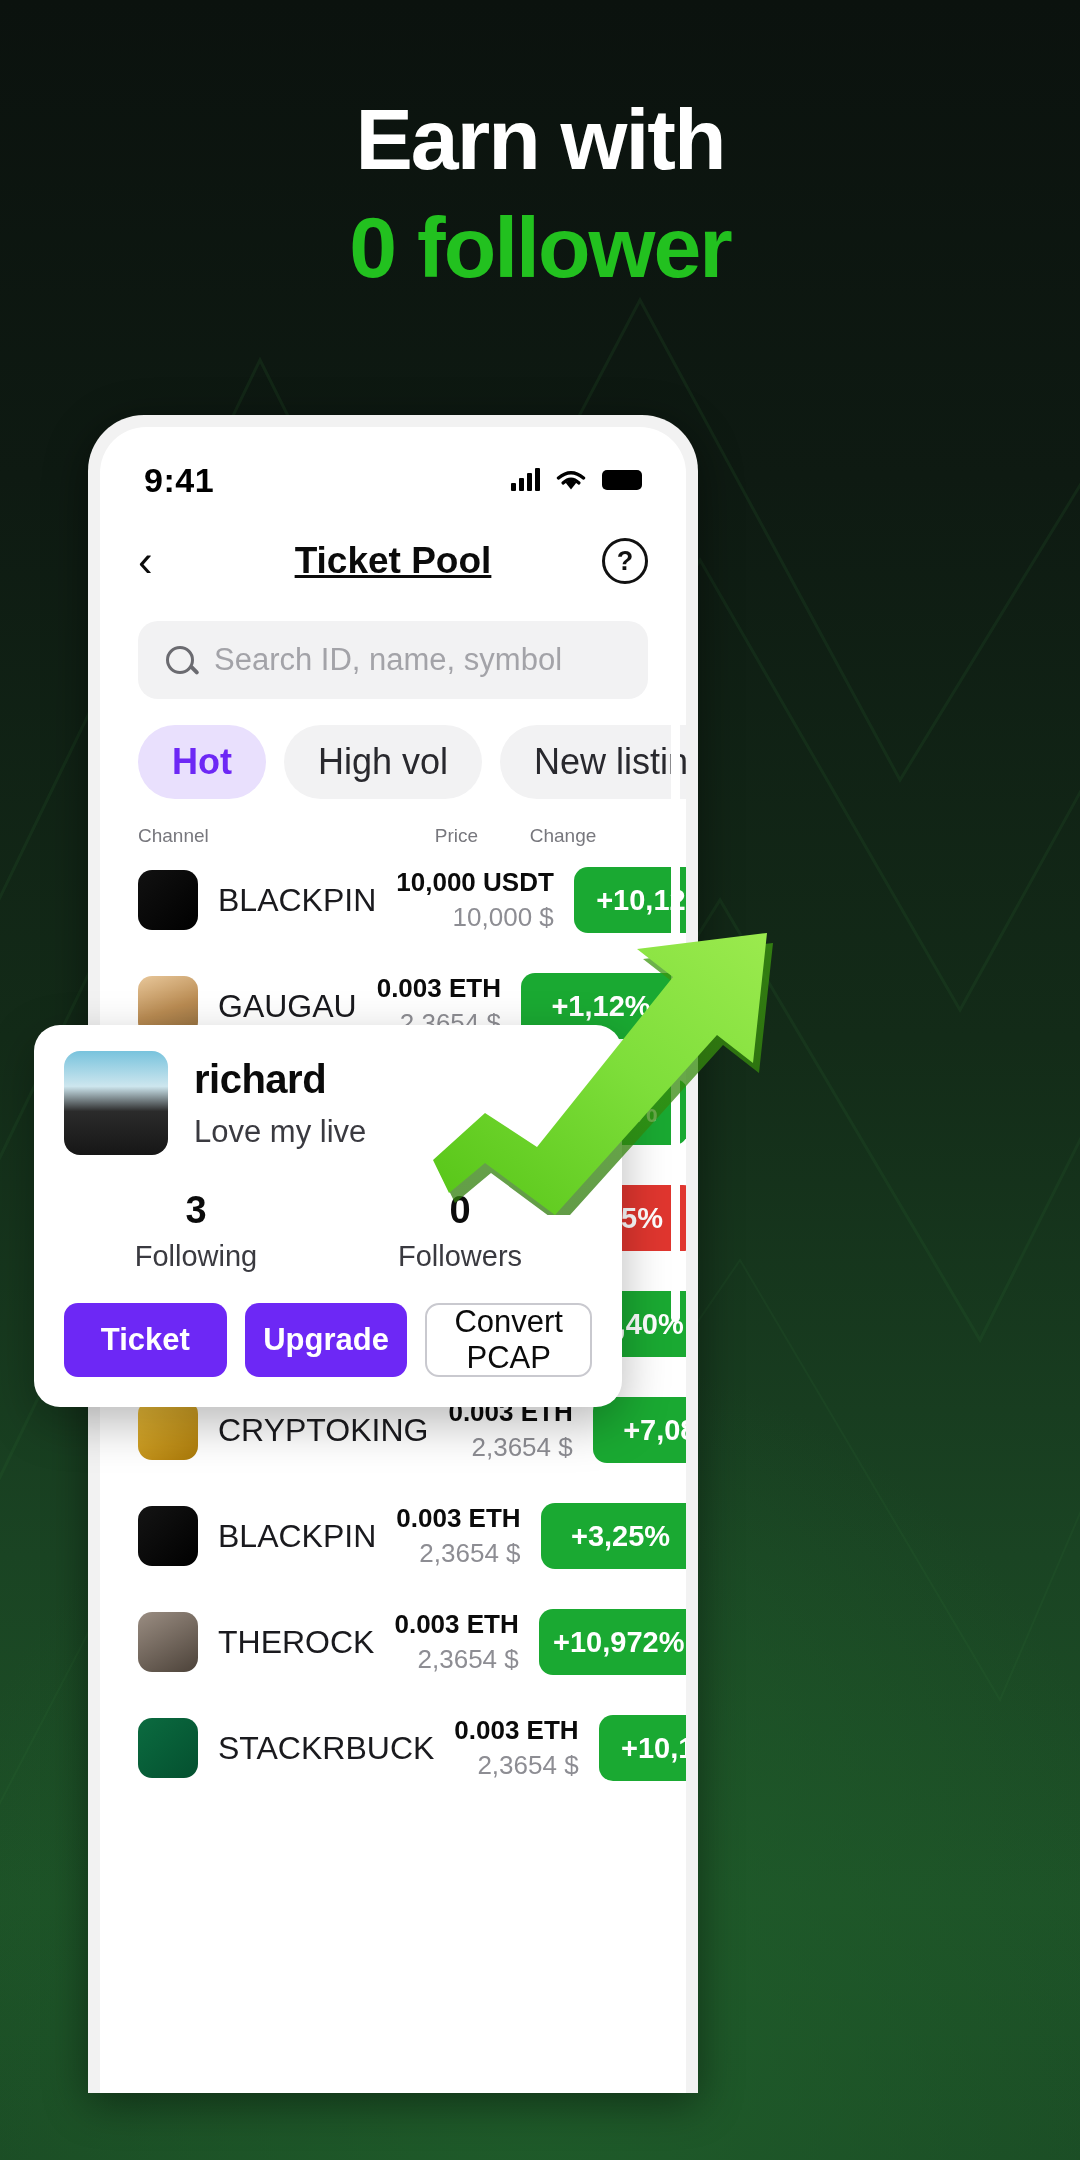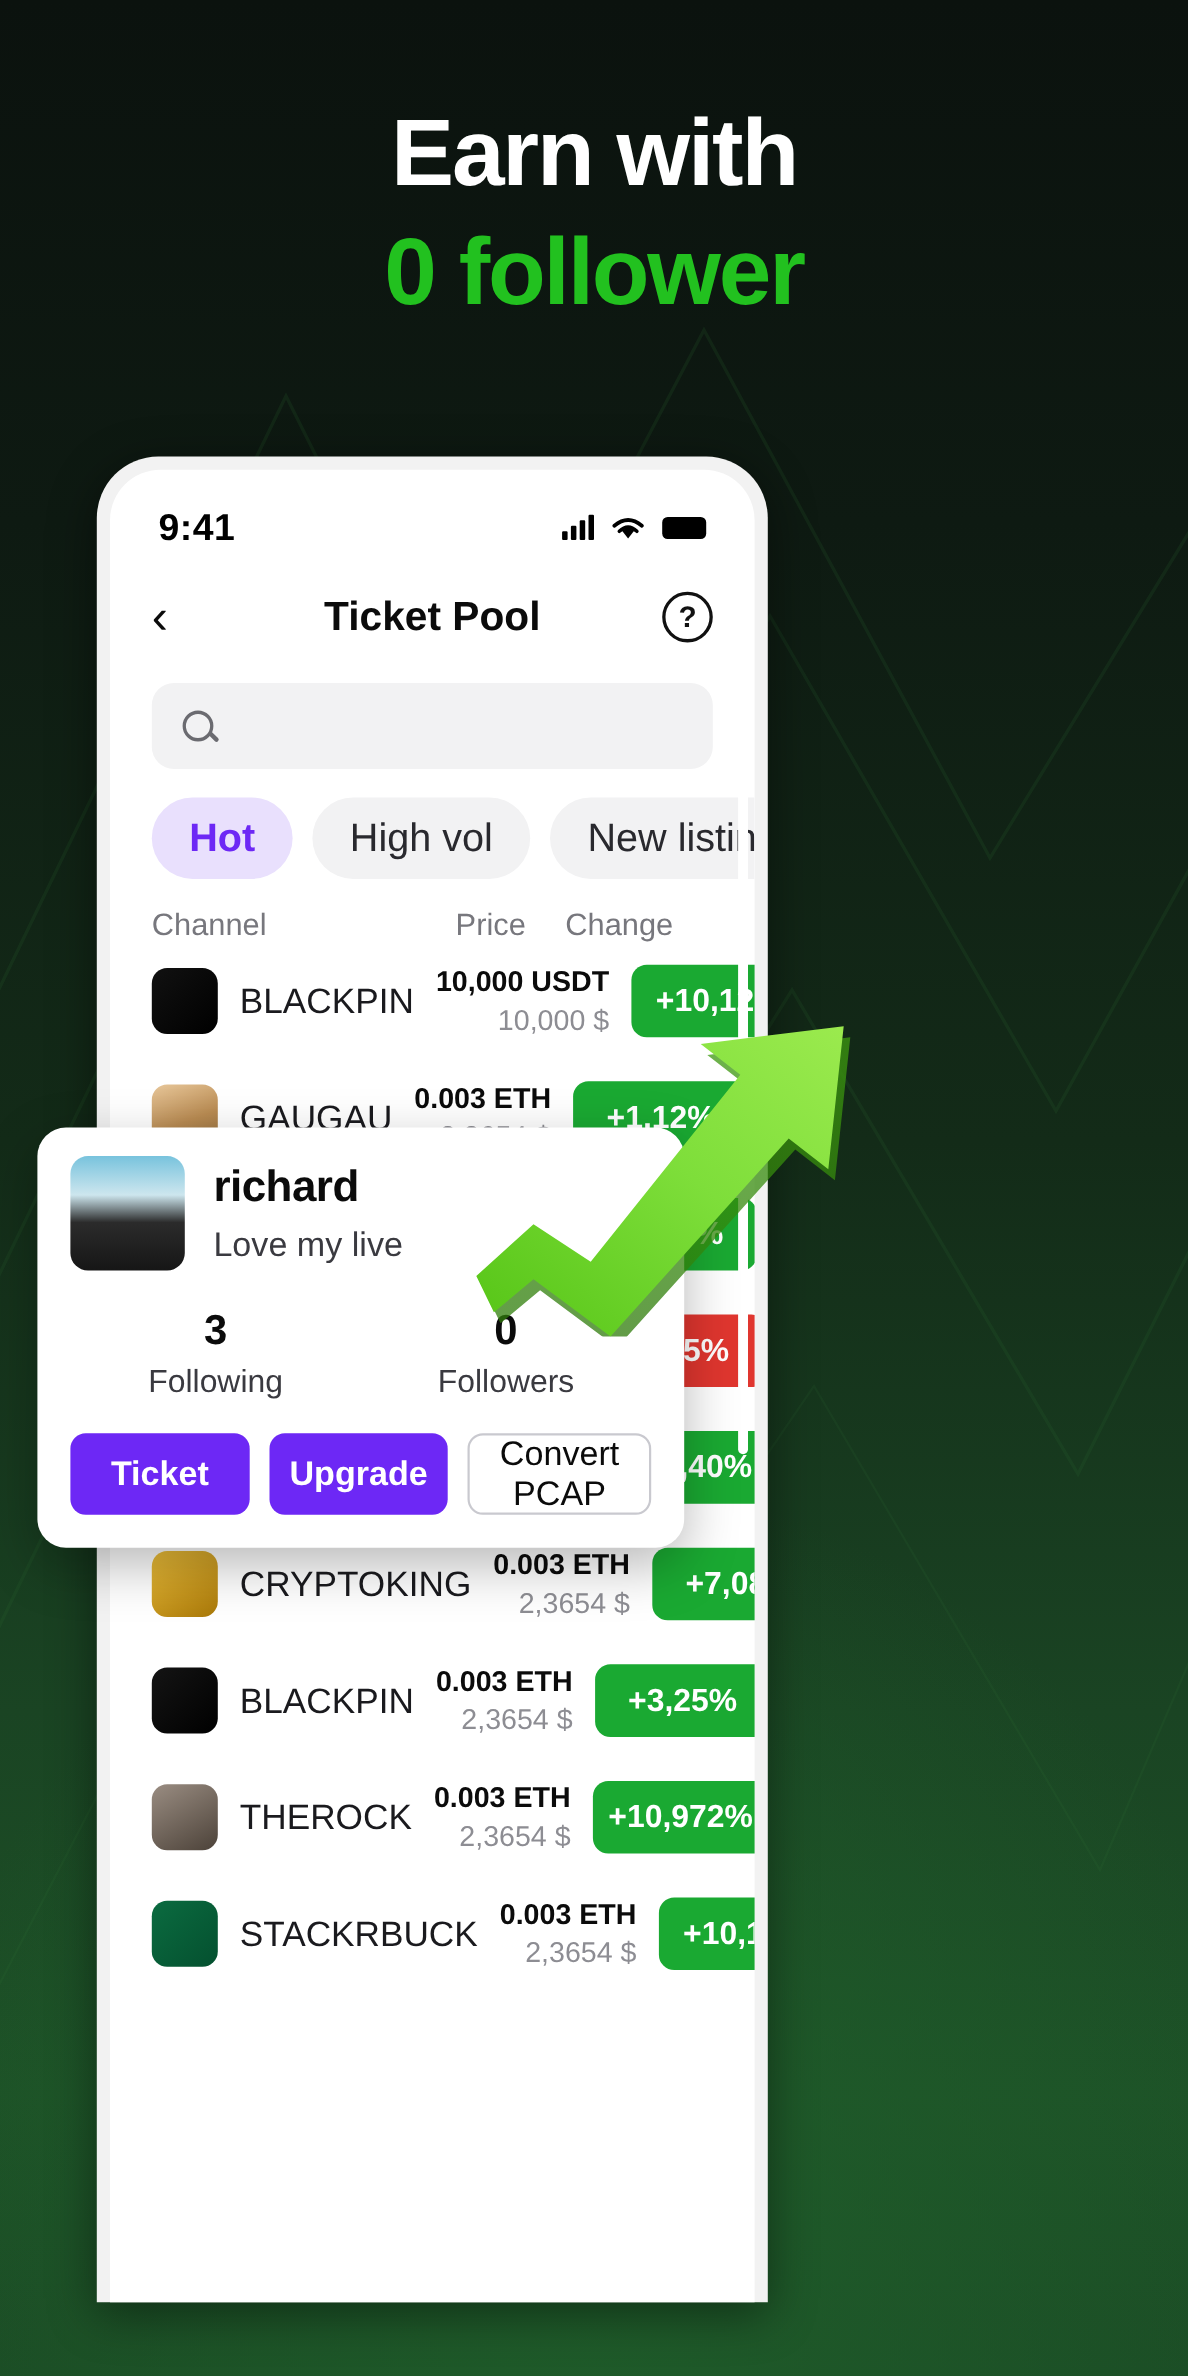--- a/index.html
+++ b/index.html
@@ -70,21 +70,21 @@
   .batt{ width:40px; height:20px; background:#000; border-radius:5px;}
 
   
   #nav-bar{
     height:92px; display:flex; align-items:center;
     padding:0 38px; position:relative;
   }
   #back-btn{ font-size:44px; color:#0b0b0b; line-height:1; font-weight:300; cursor:pointer; }
   #page-title{
     position:absolute; left:0; right:0; text-align:center;
-    font-size:37px; font-weight:bold; color:#0b0b0b; pointer-events:none;
+    font-size:37px; font-weight:bold; color:#0b0b0b; pointer-events:none;text-decoration:underline;
   }
   #help-btn{
     margin-left:auto; width:46px; height:46px; border:3px solid #111;
     border-radius:50%; display:flex; align-items:center; justify-content:center;
     font-size:27px; font-weight:bold; color:#111; cursor:pointer;
   }
 
   
   #search-wrap{ padding:14px 38px 0 38px; }
   #search-box{
@@ -103,21 +103,21 @@
   .pill{
     flex:none; height:74px; border-radius:38px; background:#f2f2f3;
     display:flex; align-items:center; justify-content:center;
     padding:0 34px; font-size:36px; color:#29292e; cursor:pointer;
   }
   .pill.active{ background:#e9e0fd; color:#6d28f5; font-weight:bold; }
 
   
   #tbl-head{
     display:flex; align-items:center;
-    padding:26px 38px 0 38px; font-size:28px; color:#77777d;
+    padding:26px 38px 0 38px; font-size:19px; color:#77777d;
   }
   #tbl-head .c-channel{ flex:1; }
   #tbl-head .c-price{ width:186px; text-align:right; }
   #tbl-head .c-change{ width:170px; text-align:center; }
 
   
   .row{
     display:flex; align-items:center;
     padding:16px 38px; gap:20px; height:106px;
   }
@@ -222,20 +222,21 @@
 
     <div id="nav-bar">
       <span id="back-btn">‹</span>
       <span id="page-title">Ticket Pool</span>
       <span id="help-btn">?</span>
     </div>
 
     <div id="search-wrap">
       <div id="search-box">
         <span class="mag"></span>
+        <span id="search-placeholder">Search ID, name, symbol</span>
       </div>
     </div>
 
     <div id="pill-row">
         <div class="pill active">Hot</div>
         <div class="pill">High vol</div>
         <div class="pill">New listings</div>
       </div>
 
     <div id="tbl-head">

